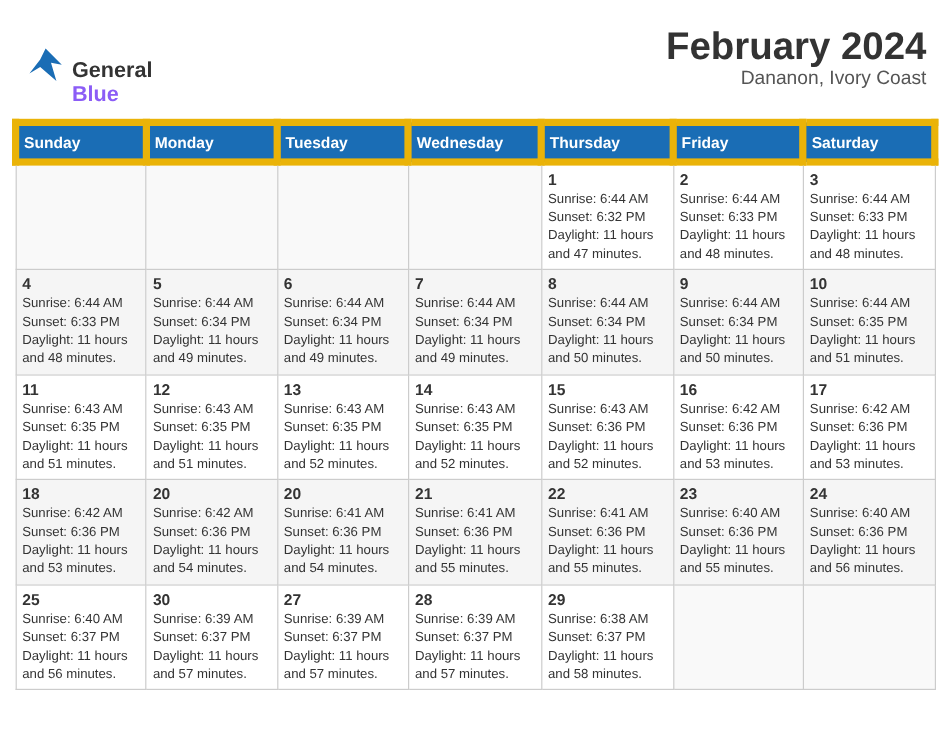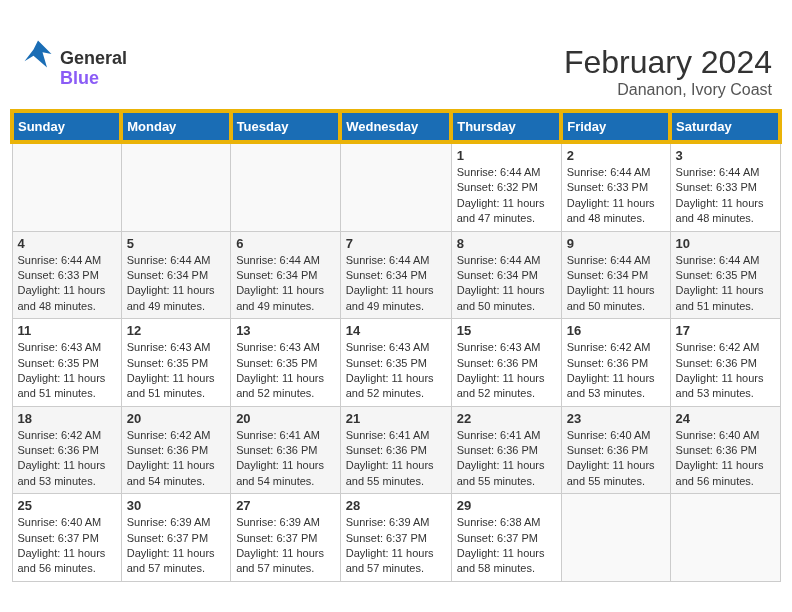--- a/index.html
+++ b/index.html
@@ -31,40 +31,39 @@
     .logo-text span { color: #8b5cf6; }
     .logo-bird {
       width: 36px;
       height: 36px;
     }
     .title-block {
       text-align: right;
     }
     .month-title {
       font-size: 32px;
-      font-weight: normal;
-      color: #333;
-      margin-top: 24px;
+      font-weight: bold;
+      color: #333;
     }
     .location-title {
       font-size: 16px;
       color: #555;
     }
     .calendar {
       width: 100%;
       border-collapse: collapse;
       margin-top: 5px;
     }
     .calendar th {
       background-color: #1a6db5;
       color: #fff;
       font-size: 13px;
       font-weight: bold;
       padding: 6px 4px;
-      border: 4px solid #eab308;
+      border: 6px solid #eab308;
       text-align: left;
     }
     .calendar td {
       border: 1px solid #ccc;
       vertical-align: top;
       padding: 4px 5px;
       font-size: 11px;
       color: #333;
       width: 113px;
       min-height: 80px;

